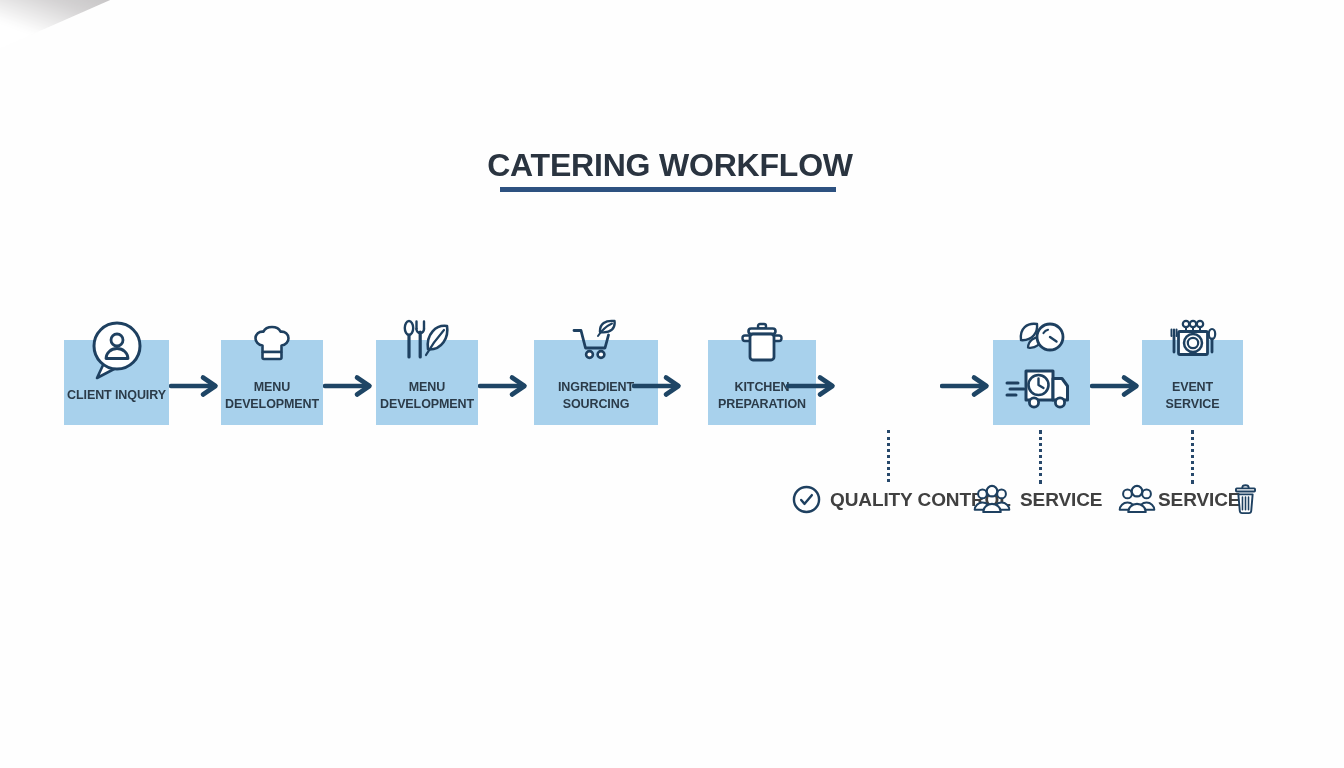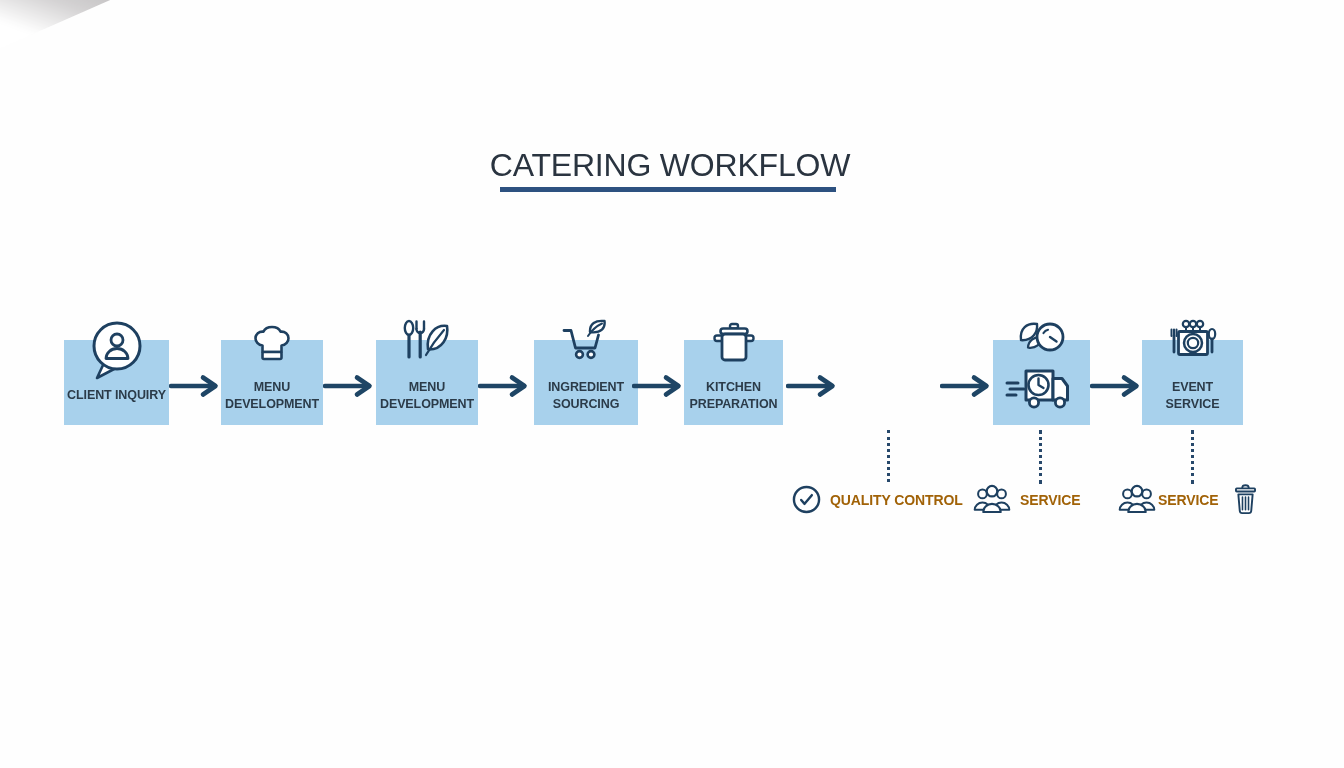--- a/index.html
+++ b/index.html
@@ -9,21 +9,21 @@
   }
   
   .corner-smudge{
     position:absolute;left:-8px;top:-14px;width:150px;height:66px;
     background:linear-gradient(200deg,#a9a7a8 0%,#c9c7c8 38%,#ffffff 72%);
     clip-path:polygon(0 0,100% 0,0 100%);
     filter:blur(3px);opacity:.8;
   }
   .title{
     position:absolute;left:420px;top:146px;width:500px;
-    text-align:center;font-size:32px;font-weight:normal;
+    text-align:center;font-size:32px;font-weight:bold;
     letter-spacing:-0.2px;color:#2a3440;line-height:38px;
   }
   .title-underline{
     position:absolute;left:500px;top:187px;width:336px;height:5px;
     background:#2d5180;
   }
   .step{
     position:absolute;top:340px;height:85px;background:#a8d1ec;
   }
   .step .icon{
@@ -39,21 +39,21 @@
   }
   .step-1 .label{white-space:nowrap;text-align:right;}
   .step-8 .label{left:20px;right:20px;}
   .arrow{position:absolute;top:374px;width:52px;height:24px;line-height:0;}
   .dotline{
     position:absolute;top:430px;height:52px;width:0;
     border-left:3px dotted #27486b;
   }
   .annot-icon{position:absolute;line-height:0;}
   .annot-label{
-    position:absolute;font-size:14px;font-weight:bold;color:#a16207;
+    position:absolute;font-size:19px;font-weight:bold;color:#404040;
     letter-spacing:-0.1px;line-height:20px;white-space:nowrap;
   }
   
   .icn path,.icn circle,.icn rect,.icn ellipse{
     stroke:#1e4060;fill:none;stroke-linecap:round;stroke-linejoin:round;
   }
   .icn .f{fill:#ffffff;}
   .icn .solid{fill:#1e4060;stroke:none;}
   .arrow path{stroke:#1e4565;fill:none;}
 </style>
@@ -97,34 +97,34 @@
         <ellipse class="f" cx="9" cy="9" rx="4.2" ry="7" stroke-width="2.4"></ellipse>
         <path d="M9 16 V38" stroke-width="3.2"></path>
         <path d="M16.5 2.5 v7.5 M24 2.5 v7.5" stroke-width="2.4"></path>
         <path class="f" d="M16.5 10 a3.75 4 0 0 0 7.5 0" stroke-width="2.4"></path>
         <path d="M20.2 13 V38" stroke-width="3.2"></path>
       </svg>
     </span>
     <span class="label">MENU DEVELOPMENT</span>
   </div>
 
-  <div class="step step-4" style="left:534px;width:104px">
+  <div class="step step-4" style="left:534px;width:124px">
     <span class="icon icn" style="top:-21px">
       <svg width="54" height="44" viewBox="0 0 54 44">
         <path class="f" stroke-width="2.4" d="M31 13 C30.5 4.5 36.5 1 45.5 2 C46.5 9.5 42 14 32.5 13.3 Z"></path>
         <path d="M29 17 C32 12.5 37.5 7 43 4.5" stroke-width="2"></path>
         <path d="M5 11.5 H12 L16.5 29 H36 L39.5 16" stroke-width="2.8"></path>
         <circle class="f" cx="20.5" cy="35.5" r="3.4" stroke-width="2.6"></circle>
         <circle class="f" cx="32" cy="35.5" r="3.4" stroke-width="2.6"></circle>
       </svg>
     </span>
     <span class="label">INGREDIENT SOURCING</span>
   </div>
 
-  <div class="step step-5" style="left:684px;width:99px">
+  <div class="step step-5" style="left:708px;width:108px">
     <span class="icon icn" style="top:-18px">
       <svg width="52" height="42" viewBox="0 0 52 42">
         <rect class="f" x="22" y="2" width="8" height="4.5" rx="2" stroke-width="2.4"></rect>
         <rect class="f" x="6.5" y="13.5" width="9" height="5.5" rx="2.5" stroke-width="2.4"></rect>
         <rect class="f" x="36.5" y="13.5" width="9" height="5.5" rx="2.5" stroke-width="2.4"></rect>
         <rect class="f" x="12.5" y="6.5" width="27" height="5.5" rx="2.75" stroke-width="2.6"></rect>
         <rect class="f" x="14" y="12" width="24" height="26" rx="3" stroke-width="2.8"></rect>
       </svg>
     </span>
     <span class="label">KITCHEN PREPARATION</span>

